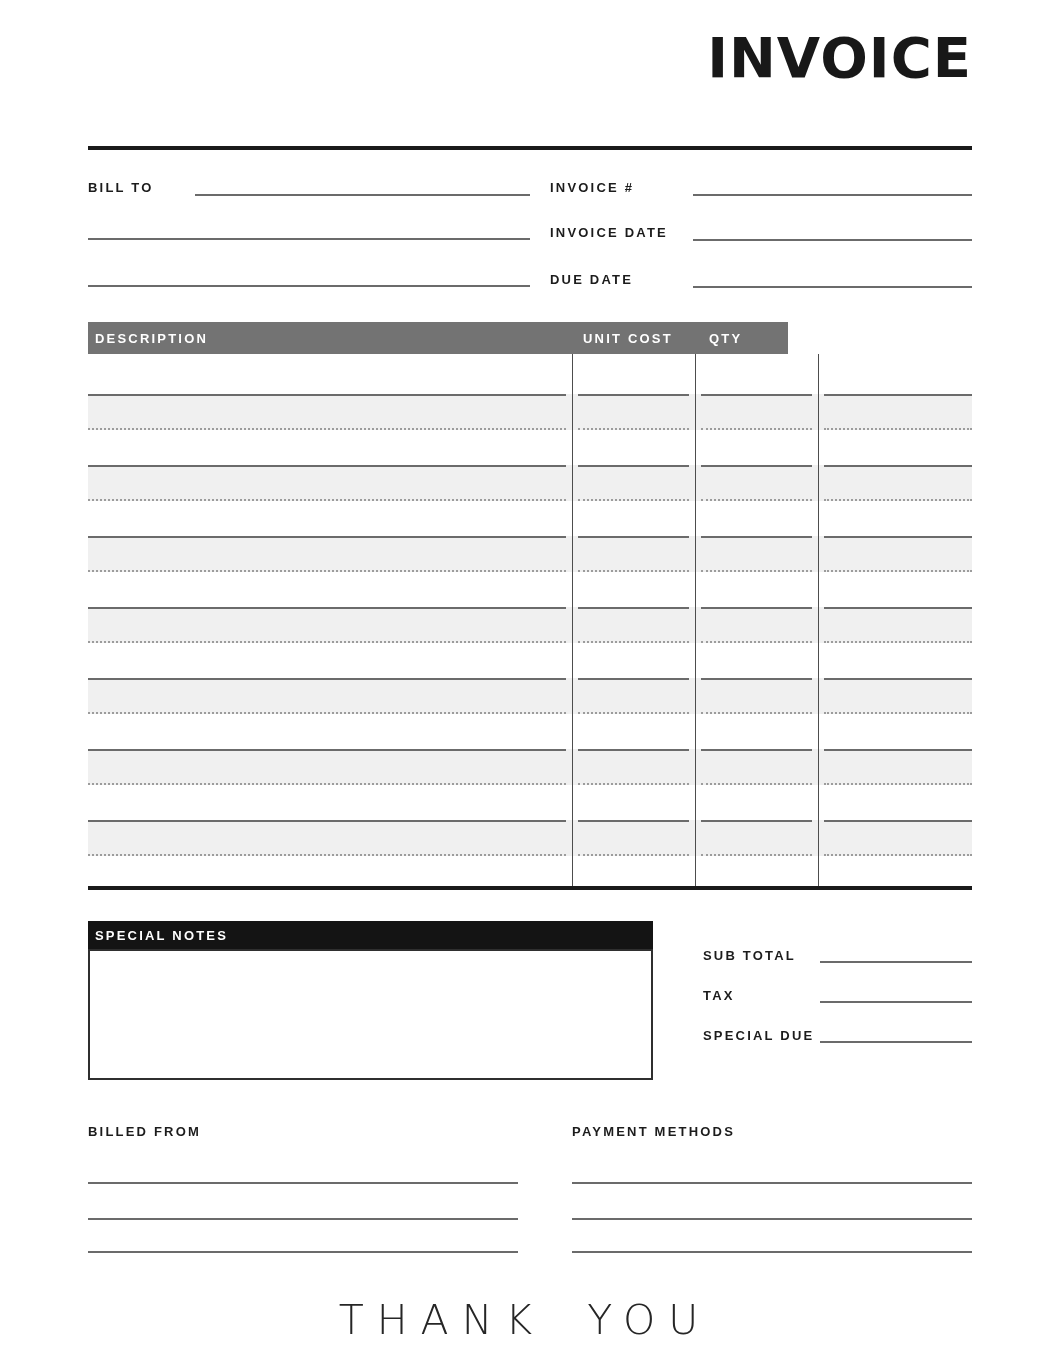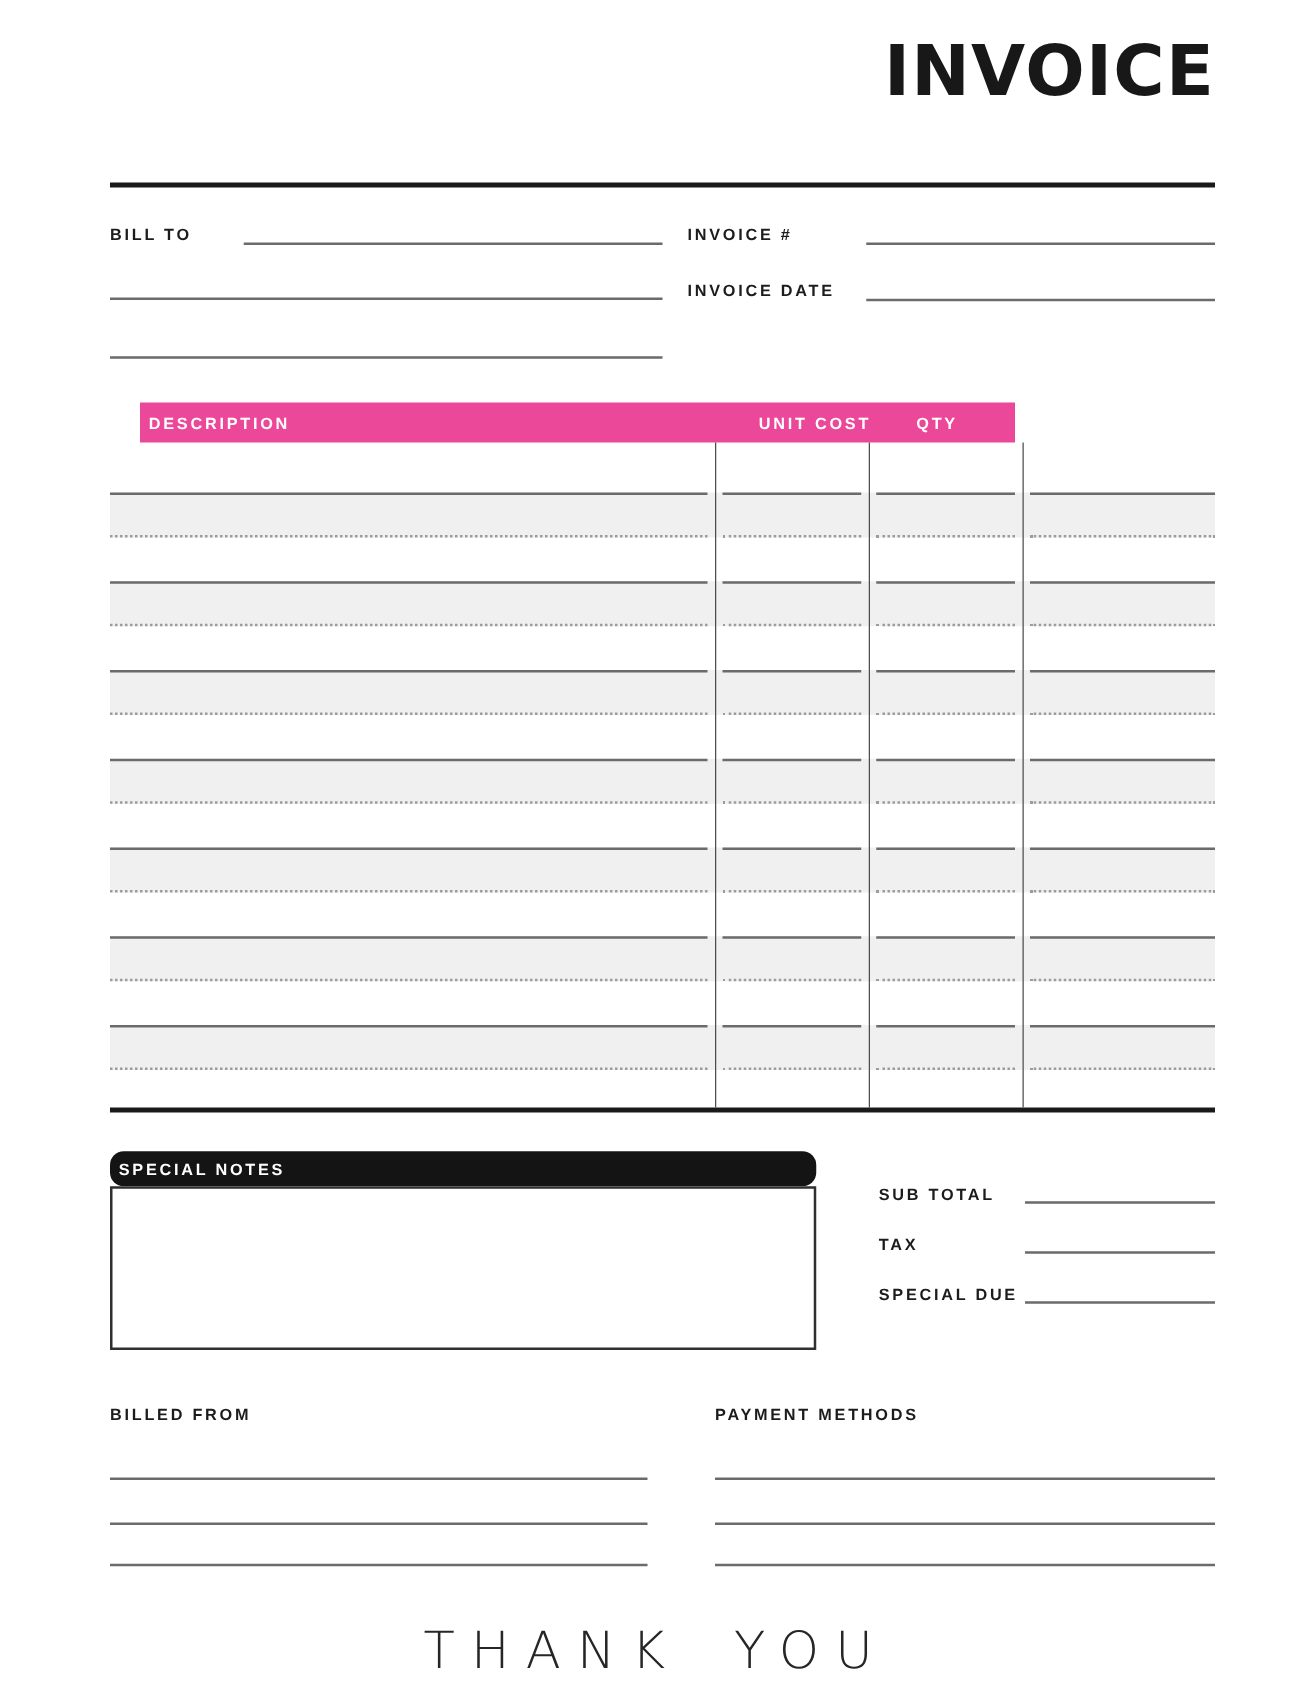--- a/index.html
+++ b/index.html
@@ -31,24 +31,23 @@
   }
   .wline { border-bottom:2px solid #6b6b6b; }
   
   .field-row { position:absolute; display:flex; align-items:flex-end;gap:30px; }
   .field-row .lbl { padding-bottom:1px; }
   .field-row .wline { flex:1; height:15px; }
   .plain-line { position:absolute; height:2px; background:#6b6b6b; }
   
   .tbl-header {
     position:absolute; top:322px; left:88px; width:700px; height:32px;
-    background:#ec4899;
+    background:#737373;
     display:grid; grid-template-columns:484px 123px 123px 1fr;
     align-items:center;
-    margin-left:24px;
   }
   .tbl-header .hcell {
     color:#ffffff; font-size:13px; font-weight:bold; letter-spacing:2.2px;
     white-space:nowrap;
   }
   .tbl-header .hcell:nth-child(1){ padding-left:7px; }
   .tbl-header .hcell:nth-child(2){ padding-left:11px; }
   .tbl-header .hcell:nth-child(3){ padding-left:14px; }
   .tbl-header .hcell:nth-child(4){ padding-left:7px; }
   .tbl-body {
@@ -72,21 +71,21 @@
   .row-grid .cell:nth-child(2){ margin:0 6px; }
   .row-grid .cell:nth-child(3){ margin:0 6px; }
   .row-grid .cell:nth-child(4){ margin-left:6px; }
   .vline {
     position:absolute; top:0; bottom:0; width:1px; background:#4d4d4d;
   }
   .vline.v1{ left:484px; } .vline.v2{ left:607px; } .vline.v3{ left:730px; }
   
   .notes-bar {
     position:absolute; top:921px; left:88px; width:565px; height:28px;
-    background:#141414; display:flex; align-items:center; padding-left:7px;border-radius:11px;
+    background:#141414; display:flex; align-items:center; padding-left:7px;
   }
   .notes-bar .lbl { color:#ffffff; }
   .notes-box {
     position:absolute; top:949px; left:88px; width:565px; height:131px;
     border:2px solid #2f2f2f; background:#ffffff;
   }
   
   .totals-row { position:absolute; left:703px; width:269px; height:16px;
     display:flex; align-items:center; }
   .totals-row .lbl { width:117px; padding-bottom:1px; }
@@ -120,20 +119,24 @@
   <div class="plain-line" style="top:285px; left:88px; width:442px;"></div>
 
   <div class="field-row" style="top:180px; left:550px; width:422px;">
     <span class="lbl" style="width:113px;">INVOICE #</span>
     <span class="wline"></span>
   </div>
   <div class="field-row" style="top:225px; left:550px; width:422px;">
     <span class="lbl" style="width:113px;">INVOICE DATE</span>
     <span class="wline"></span>
   </div>
+  <div class="field-row" style="top:272px; left:550px; width:422px;">
+    <span class="lbl" style="width:113px;">DUE DATE</span>
+    <span class="wline"></span>
+  </div>
 
   <div class="tbl-header">
     <span class="hcell">DESCRIPTION</span>
     <span class="hcell">UNIT COST</span>
     <span class="hcell">QTY</span>
     <span class="hcell">TOTAL</span>
   </div>
 
   <div class="tbl-body">
     <div class="row-spacer first"></div>

